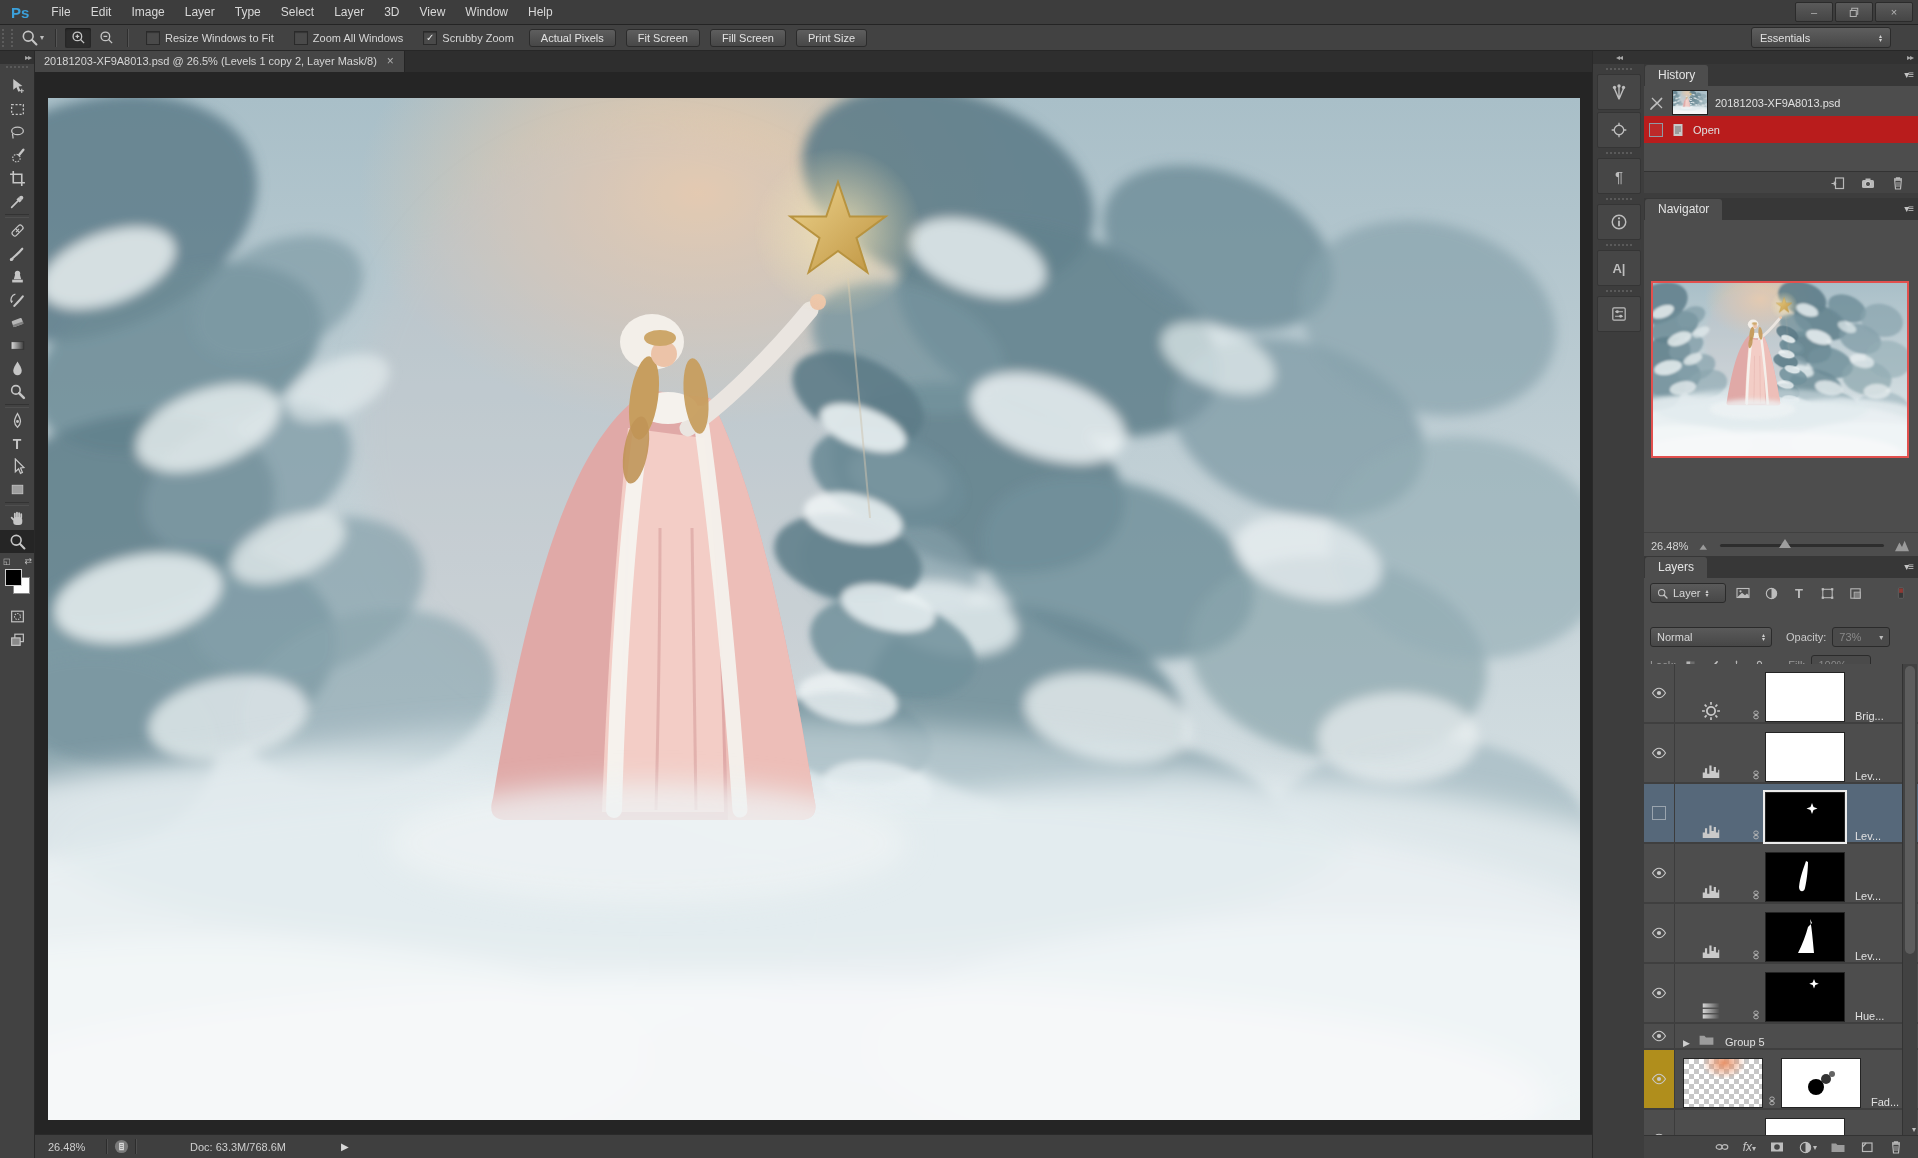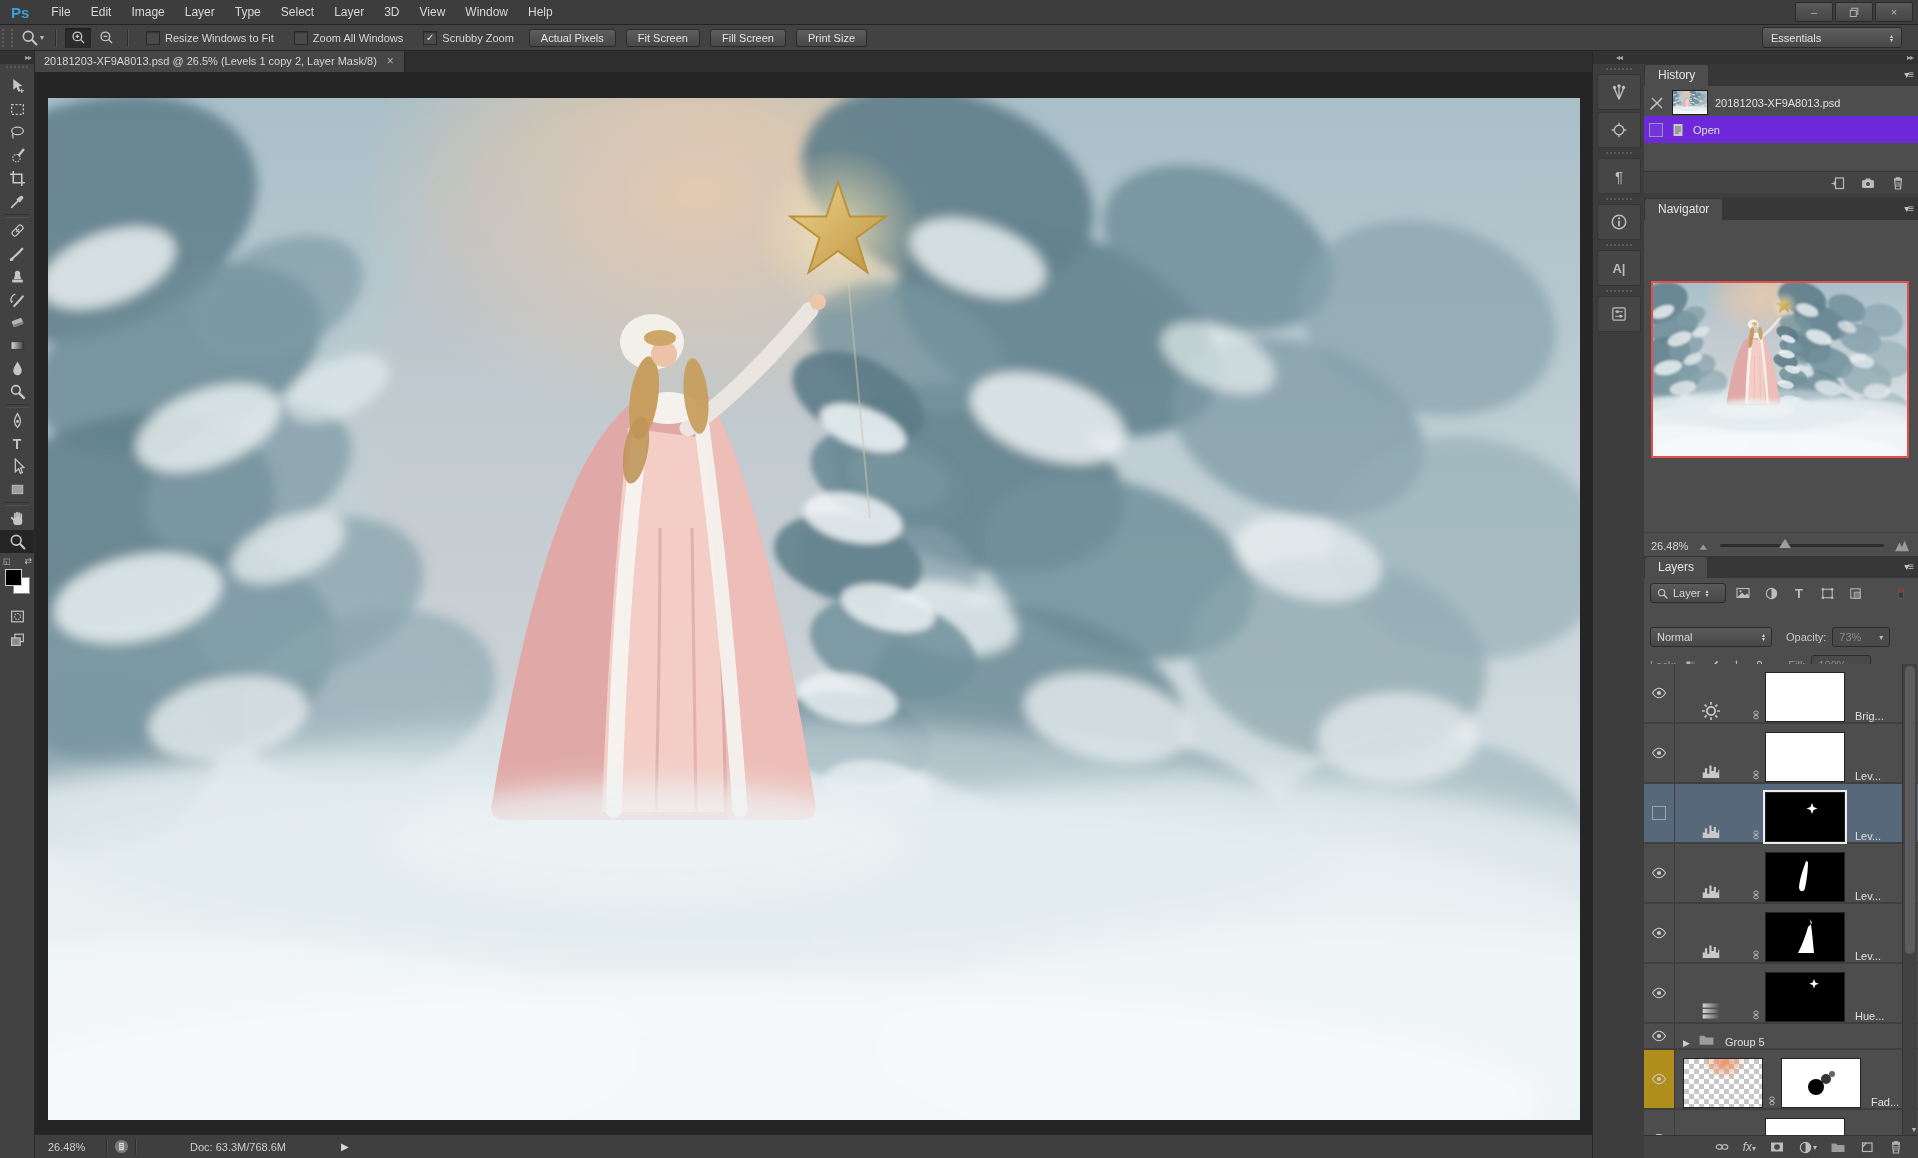--- a/index.html
+++ b/index.html
@@ -21,21 +21,21 @@
   .tool-preview{display:flex;align-items:center;gap:2px;padding:0 4px;}
   .caret{font-size:8px;color:#bdbdbd;}
   .zbtn{width:26px;height:20px;display:flex;align-items:center;justify-content:center;border-radius:2px;margin:0 1px;}
   .zbtn.pressed{background:#2c2c2c;box-shadow:inset 0 1px 2px #191919;}
   .cb-group{display:flex;align-items:center;gap:5px;margin:0 10px;}
   .checkbox{width:12px;height:12px;background:#4a4a4a;border:1px solid #2a2a2a;box-shadow:inset 0 1px 1px #333;
             display:flex;align-items:center;justify-content:center;font-size:10px;color:#e8e8e8;}
   .cb-label{font-size:11px;color:#d6d6d6;}
   .opt-btn{background:linear-gradient(#5e5e5e,#474747);border:1px solid #2b2b2b;border-radius:3px;
            padding:2px 11px;font-size:11px;color:#e2e2e2;margin:16px 5px;}
-  .workspace{margin-left:auto;margin-right:16px;width:122px;height:19px;background:linear-gradient(#5e5e5e,#474747);
+  .workspace{margin-left:auto;margin-right:27px;width:122px;height:19px;background:linear-gradient(#5e5e5e,#474747);
              border:1px solid #2b2b2b;border-radius:3px;display:flex;align-items:center;justify-content:space-between;
              padding:0 8px;font-size:11px;color:#e2e2e2;}
   .updn{display:flex;flex-direction:column;font-size:6px;line-height:4px;color:#cfcfcf;}
   
   .toolbar{position:absolute;left:0;top:50px;bottom:0;width:34px;background:#424242;border-right:1px solid #292929;z-index:20;}
   .toolbar-head{height:14px;background:#323232;display:flex;align-items:center;justify-content:flex-end;
                 padding-right:3px;font-size:8px;color:#a8a8a8;letter-spacing:-1px;}
   .tb-grip{height:5px;margin:2px 6px;border-top:2px dotted #5a5a5a;}
   .tool{width:34px;height:23px;display:flex;align-items:center;justify-content:center;}
   .tool.selected{background:#252525;}
@@ -67,21 +67,21 @@
   .strip-grip{width:26px;margin:4px auto 0;border-top:2px dotted #5a5a5a;height:2px;}
   
   .panelcol{position:absolute;right:0;top:50px;bottom:0;width:274px;background:#3d3d3d;}
   .panel-topbar{height:14px;background:#323232;display:flex;align-items:center;justify-content:flex-end;
                 padding-right:5px;font-size:8px;color:#a8a8a8;letter-spacing:-1px;}
   .tabrow{height:22px;background:#373737;position:relative;display:flex;align-items:flex-end;}
   .ptab{background:#4d4d4d;padding:3px 13px 4px;font-size:12px;color:#e4e4e4;border-radius:3px 3px 0 0;margin-left:1px;}
   .pmenu{position:absolute;right:5px;top:5px;font-size:10px;color:#c4c4c4;letter-spacing:-1px;}
   .history-body{background:#4d4d4d;height:82px;padding-top:3px;}
   .h-row{height:27px;display:flex;align-items:center;gap:7px;padding:0 5px;font-size:11px;color:#e0e0e0;}
-  .h-row.selected{background:#6d28d9;}
+  .h-row.selected{background:#b91c1c;}
   .h-thumb{width:34px;height:23px;border:1px solid #1f1f1f;background:#cfd9dd;overflow:hidden;}
   .h-thumb svg{display:block;width:34px;height:23px;}
   .h-check{width:12px;height:12px;border:1px solid #8f9aa5;background:rgba(255,255,255,0.06);}
   .history-foot{height:21px;background:#444;border-top:1px solid #333;display:flex;align-items:center;
                 justify-content:flex-end;gap:14px;padding:0 12px;}
   .pgap{height:5px;background:#3d3d3d;}
   .nav-body{background:#4d4d4d;height:312px;position:relative;}
   .nav-thumb-wrap{position:absolute;left:7px;top:61px;width:258px;height:177px;border:2px solid #e2504e;box-sizing:border-box;background:#cfd9dd;}
   .nav-thumb-wrap svg{display:block;width:254px;height:173px;}
   .nav-zoomrow{height:25px;background:#4d4d4d;border-top:1px solid #404040;display:flex;align-items:center;gap:9px;padding:0 7px;font-size:11px;}

